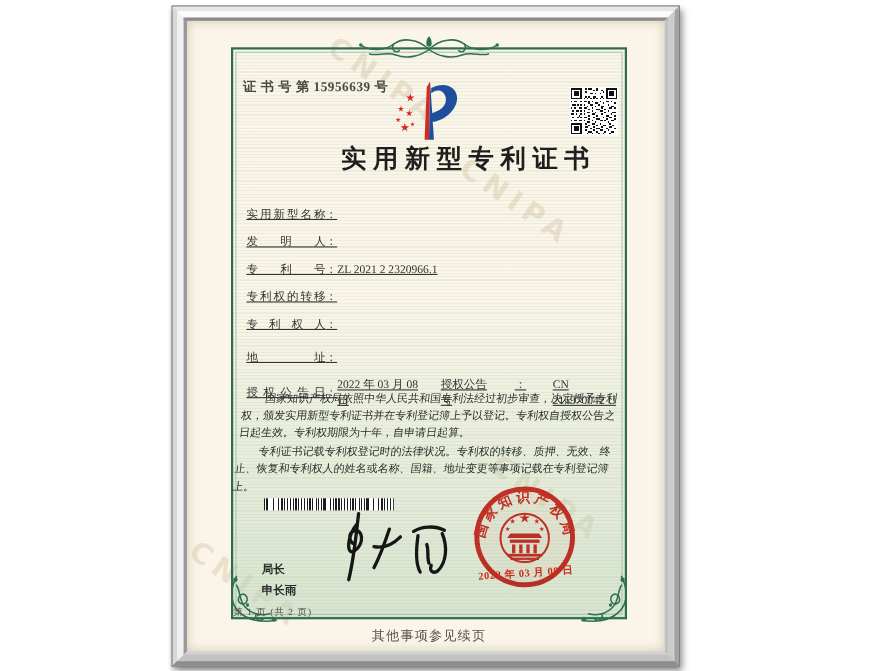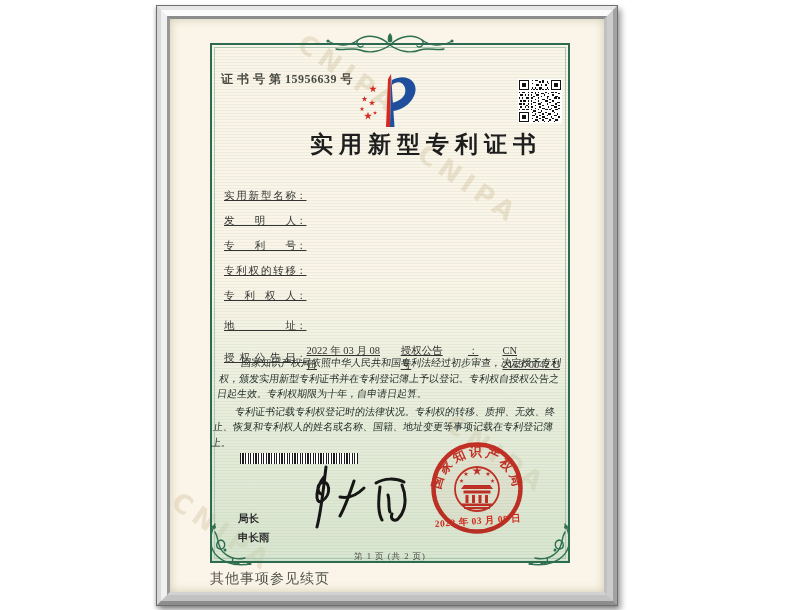--- a/index.html
+++ b/index.html
@@ -48,23 +48,23 @@
   .body-text p{margin:0 0 2px 0;text-indent:2em;}
   .barcode{position:absolute;left:28px;top:408px;width:118px;height:11px;background:
      repeating-linear-gradient(90deg,#1c1c1c 0 1px,#fff 1px 2px,#1c1c1c 2px 4px,#fff 4px 5px,
      #1c1c1c 5px 5.7px,#fff 5.7px 8px,#1c1c1c 8px 9px,#fff 9px 10.5px,#1c1c1c 10.5px 11.2px,#fff 11.2px 13px);}
   .director{position:absolute;left:26px;top:440px;font-size:10.5px;font-weight:bold;color:#2a2a2a;
             line-height:19px;font-family:"Liberation Sans",sans-serif;margin-top:24px;}
   .sig{position:absolute;left:82px;top:416px;}
   .seal{position:absolute;left:218px;top:396px;mix-blend-mode:multiply;opacity:.95;}
   .seal-date{position:absolute;left:214px;top:470px;width:104px;text-align:center;color:#cf2a1b;
              font-size:9.5px;font-weight:bold;letter-spacing:.5px;transform:rotate(-4deg);white-space:nowrap;}
-  .pagefoot{position:absolute;left:0;top:506px;width:100%;text-align:center;font-size:8.5px;
+  .pagefoot{position:absolute;left:0;top:506px;width:100%;font-size:8.5px;
             letter-spacing:1px;color:#4c4c46;}
-  .extra{position:absolute;left:40px;top:551px;width:360px;text-align:left;font-size:14px;
+  .extra{position:absolute;left:40px;top:551px;width:360px;text-align:center;font-size:12px;
          letter-spacing:1px;color:#55554e;z-index:1;}
   svg{display:block;}
 </style>
 </head>
 <body>
 
 <div class="scene">
   <div class="frame">
     <div class="f2"></div>
     <div class="f3"></div>
@@ -156,20 +156,21 @@
             <span class="flabel">实用新型名称</span>
               <span class="colon">：</span>
           </div>
           <div class="row">
             <span class="flabel">发明人</span>
               <span class="colon">：</span>
           </div>
           <div class="row">
             <span class="flabel">专利号</span>
               <span class="colon">：</span>
+              <span class="fvalue">ZL 2021 2 2320966.1</span>
           </div>
           <div class="row">
             <span class="flabel">专利权的转移</span>
               <span class="colon">：</span>
           </div>
           <div class="row">
             <span class="flabel">专利权人</span>
               <span class="colon">：</span>
           </div>
           <div class="row addr">

